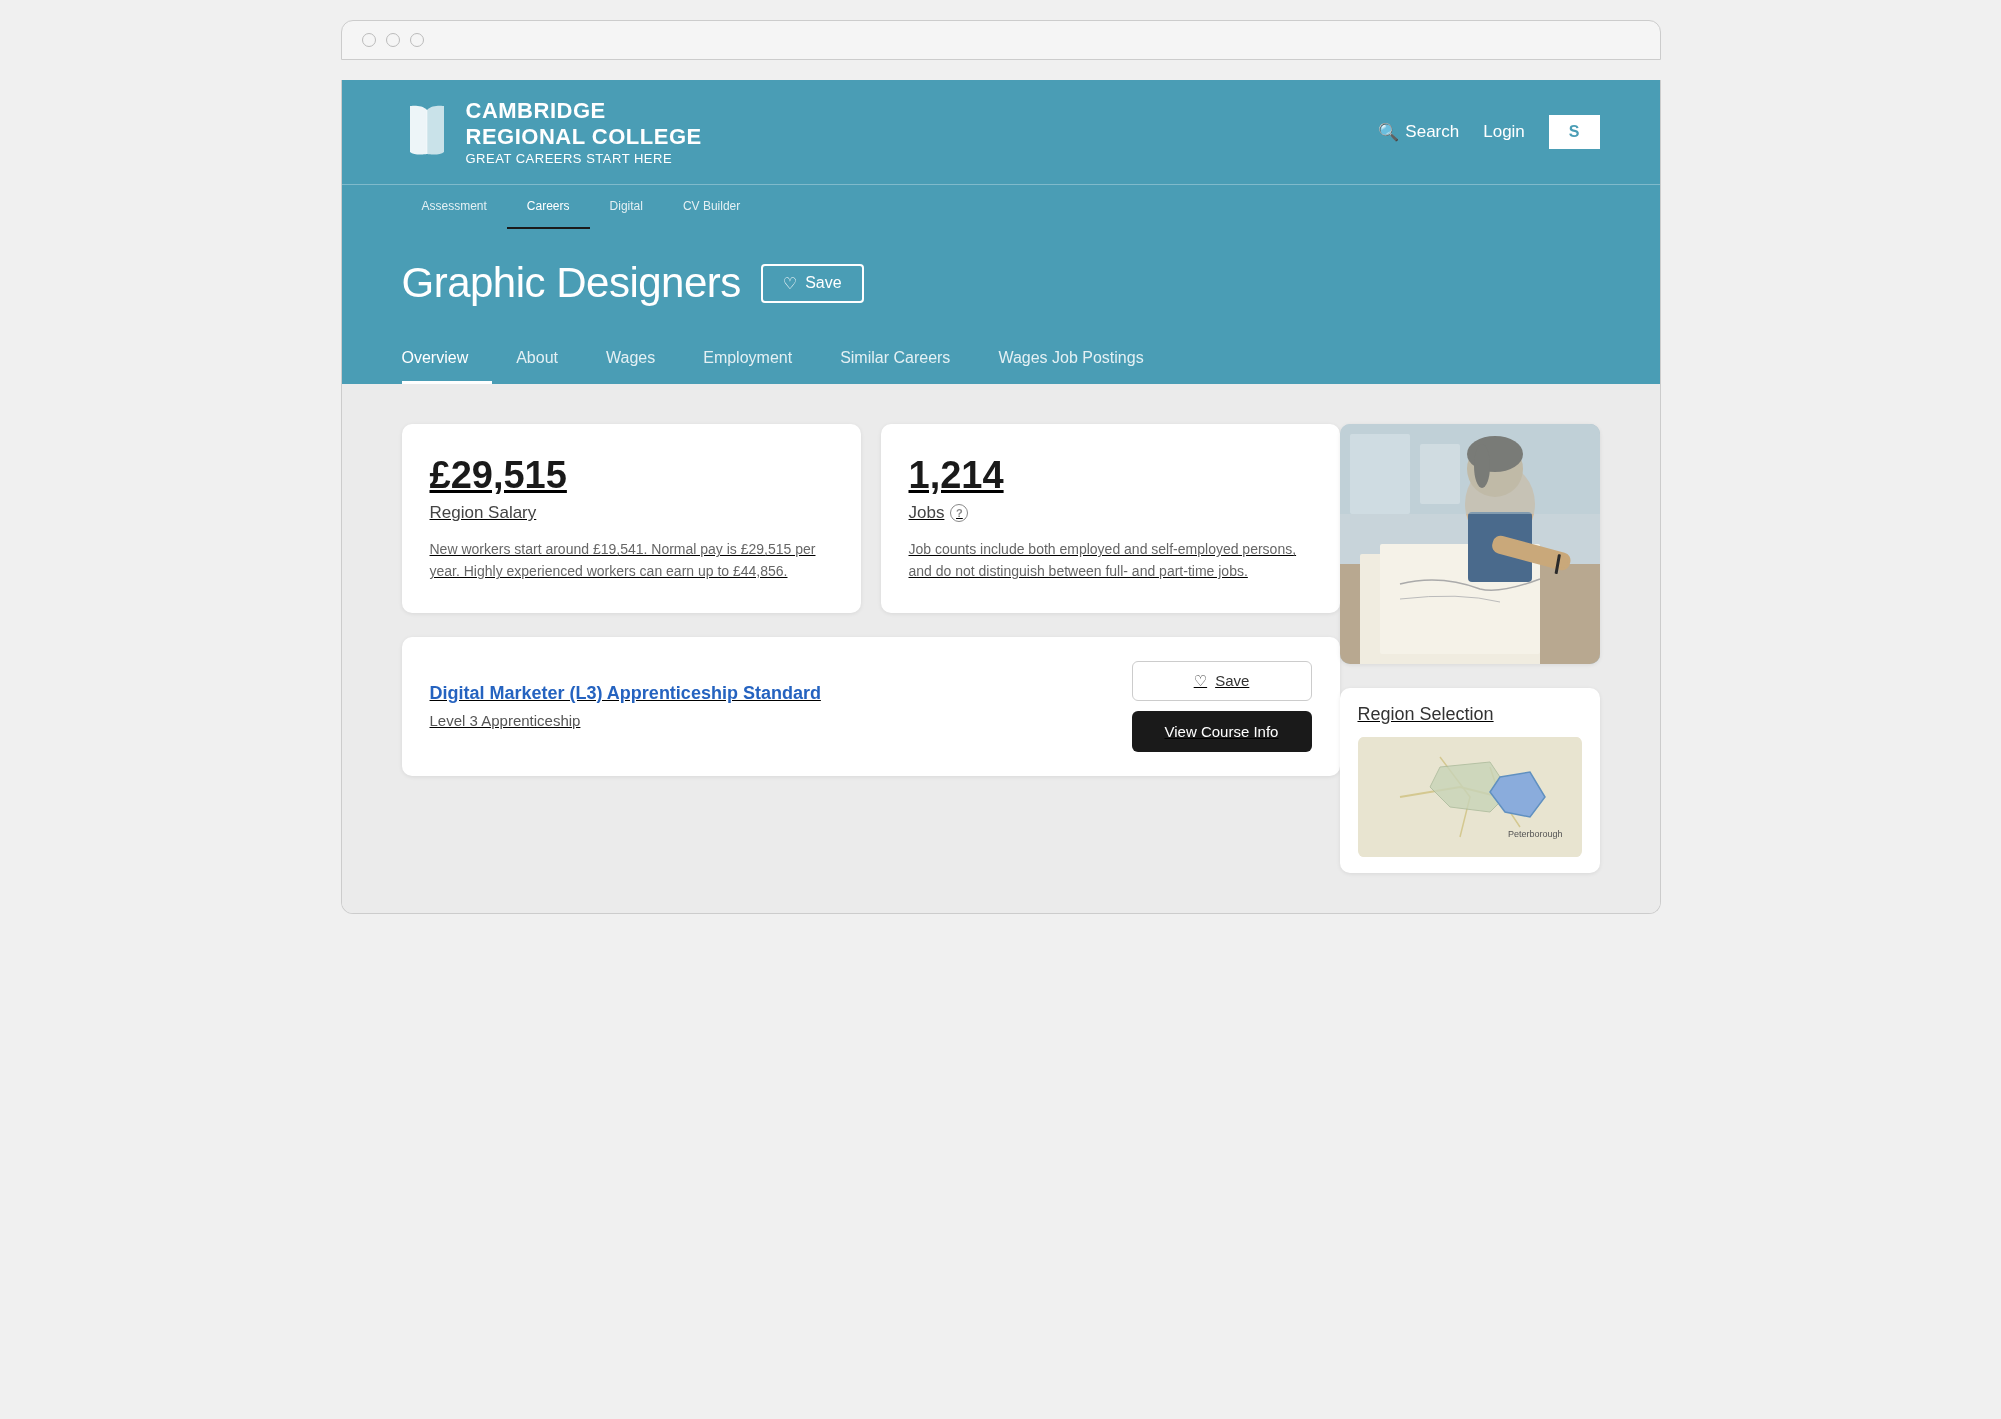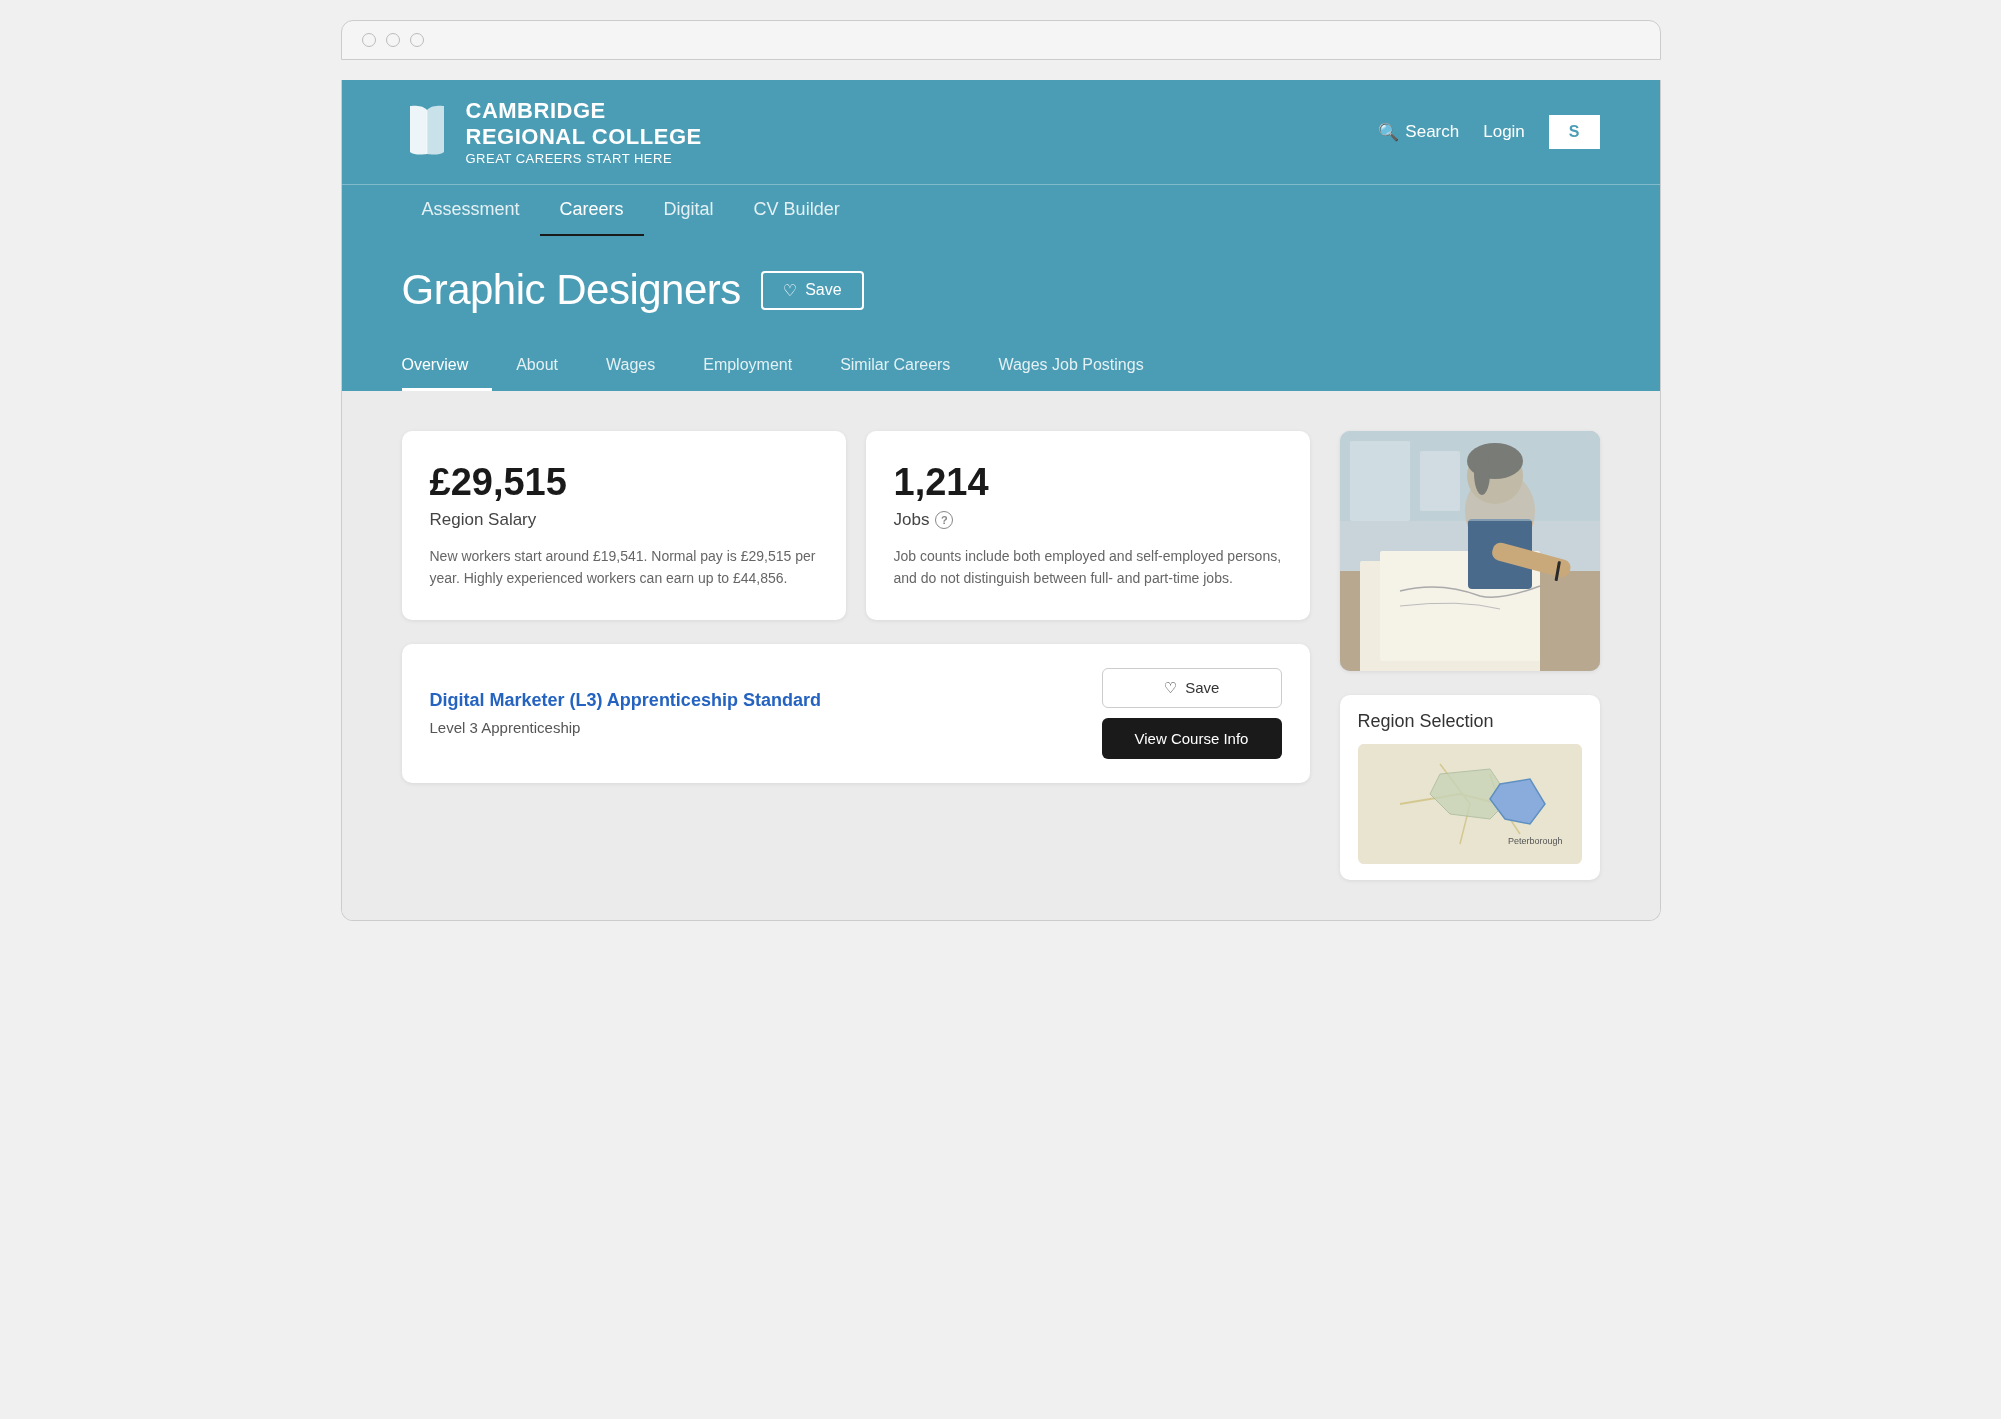--- a/index.html
+++ b/index.html
@@ -104,21 +104,21 @@
     .main-nav {
       background: #4a9db5;
       border-top: 1px solid rgba(255,255,255,0.3);
       padding: 0 60px;
       display: flex;
       gap: 0;
     }
     .nav-item {
       color: rgba(255,255,255,0.85);
       padding: 14px 20px;
-      font-size: 18px;
+      font-size: 12px;
       cursor: pointer;
       text-decoration: none;
       position: relative;
       border-bottom: 2px solid transparent;
       text-align: center;
     }
     .nav-item.active {
       color: white;
       border-bottom: 2px solid #1a1a1a;
     }
@@ -172,21 +172,21 @@
     }
     .tab-item:first-child {
       padding-left: 0;
     }
 
     
     .main-content {
       background: #ebebeb;
       padding: 40px 60px;
       display: flex;
-      gap: 30px;
+      text-decoration: underline;
     }
     .content-left {
       flex: 1;
       display: flex;
       flex-direction: column;
       gap: 24px;
     }
     .content-right {
       width: 260px;
       flex-shrink: 0;

